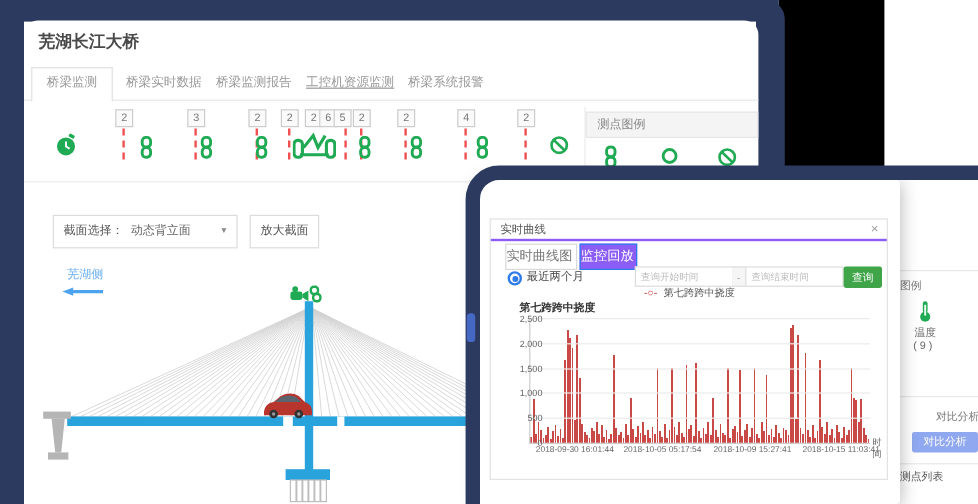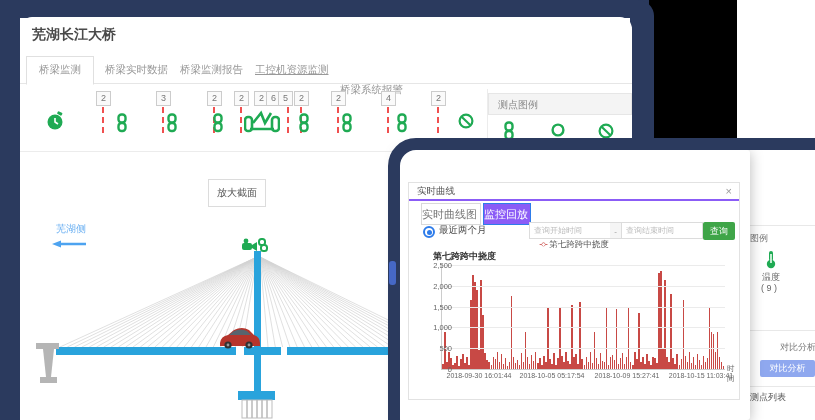--- a/index.html
+++ b/index.html
@@ -70,21 +70,21 @@
   .radio{position:absolute;left:14px;top:43px;width:8px;height:8px;border:2px solid #2e7cea;border-radius:50%;}
   .radio::after{content:"";position:absolute;left:1.5px;top:1.5px;width:5px;height:5px;border-radius:50%;background:#2e7cea;}
   .radio-label{position:absolute;left:30px;top:41px;font-size:9.5px;color:#444;}
   .dt-input{position:absolute;top:39px;height:15px;border:1px solid #dcdcdc;font-size:8px;color:#555;
             padding:0 4px;font-family:"Liberation Sans",sans-serif;}
   .dt-input::placeholder{color:#bbb;}
   .dt-sep{position:absolute;left:201px;top:39px;width:11px;height:17px;background:#f5f5f5;border:1px solid #dcdcdc;
           border-left:none;border-right:none;font-size:8px;color:#999;text-align:center;line-height:17px;box-sizing:border-box;}
   .query-btn{position:absolute;left:294px;top:39px;width:32px;height:18px;background:#3fa548;color:#fff;
              font-size:9px;line-height:18px;text-align:center;border-radius:2px;}
-  .chart-legend{position:absolute;left:0;top:56px;width:100%;text-align:center;font-size:8.5px;color:#555;}
+  .chart-legend{position:absolute;left:0;top:56px;width:100%;text-align:center;font-size:8.5px;color:#555;font-family:Liberation Mono, monospace;}
   .legend-marker{color:#c23531;letter-spacing:-1px;}
   .chart-title{position:absolute;left:24px;top:67px;font-size:9px;font-weight:bold;color:#333;}
   .plot{position:absolute;left:32px;top:82px;width:283px;height:104px;border-left:1px solid #ccc;border-bottom:1px solid #ccc;}
   .gridline{position:absolute;left:0;width:283px;border-top:1px solid #ebebeb;}
   .ytick{position:absolute;right:287px;width:40px;text-align:right;font-size:7.5px;color:#666;}
   .xtick{position:absolute;top:189px;width:70px;margin-left:-35px;text-align:center;font-size:7px;color:#666;white-space:nowrap;}
   .xaxis-name{position:absolute;left:318px;top:181px;font-size:7.5px;color:#666;}
 </style>
 </head>
 <body>
@@ -118,21 +118,21 @@
 
   <div class="abs card">
     <div class="card-title">芜湖长江大桥</div>
 
     <div class="tabbar">
       <div id="main-tabs">
           <div class="tab active" style="left: 6px;">桥梁监测</div>
           <div class="tab" style="left: 73px;">桥梁实时数据</div>
           <div class="tab" style="left: 148px;">桥梁监测报告</div>
           <div class="tab" style="left: 223px; text-decoration: underline;">工控机资源监测</div>
-          <div class="tab" style="left: 308px; margin-top: 20px;">桥梁系统报警</div>
+          <div class="tab" style="left: 308px;">桥梁系统报警</div>
         </div>
       <div class="video-btn">视频监控</div>
     </div>
 
     <div class="sensor-row" id="sensor-row">
         <div class="dash" style="left: 82px;"></div>
         <div class="dash" style="left: 142px;"></div>
         <div class="dash" style="left: 193px;"></div>
         <div class="dash" style="left: 220px;"></div>
         <div class="dash" style="left: 267px;"></div>
@@ -201,20 +201,25 @@
           </svg></span>
         <span class="s-icon" style="left: 63px; top: 2px;"><svg width="14" height="14" viewBox="0 0 14 14">
             <circle cx="7" cy="7" r="5.4" fill="none" stroke="#1faa53" stroke-width="2.4"></circle>
           </svg></span>
         <span class="s-icon" style="left: 110px; top: 2px;"><svg width="16" height="16" viewBox="0 0 16 16">
             <circle cx="8" cy="8" r="6.4" fill="none" stroke="#1faa53" stroke-width="2.2"></circle>
             <line x1="3.6" y1="3.8" x2="12.4" y2="12.2" stroke="#1faa53" stroke-width="2.2"></line>
           </svg></span>
       </div>
 
+    <div class="select-group">
+      <span class="select-label">截面选择：</span>
+      <span class="select-value">动态背立面</span>
+      <span class="select-caret">▼</span>
+    </div>
     <div class="zoom-btn">放大截面</div>
 
     <div class="side-label">芜湖侧</div>
     <span class="abs" style="left:32px;top:217px">
       <svg width="34" height="8" viewBox="0 0 34 8">
           <line x1="6" y1="4" x2="34" y2="4" stroke="#4da3f0" stroke-width="2.6"></line>
           <polygon points="0,4 9,0.5 9,7.5" fill="#4da3f0"></polygon>
         </svg>
     </span>
 

